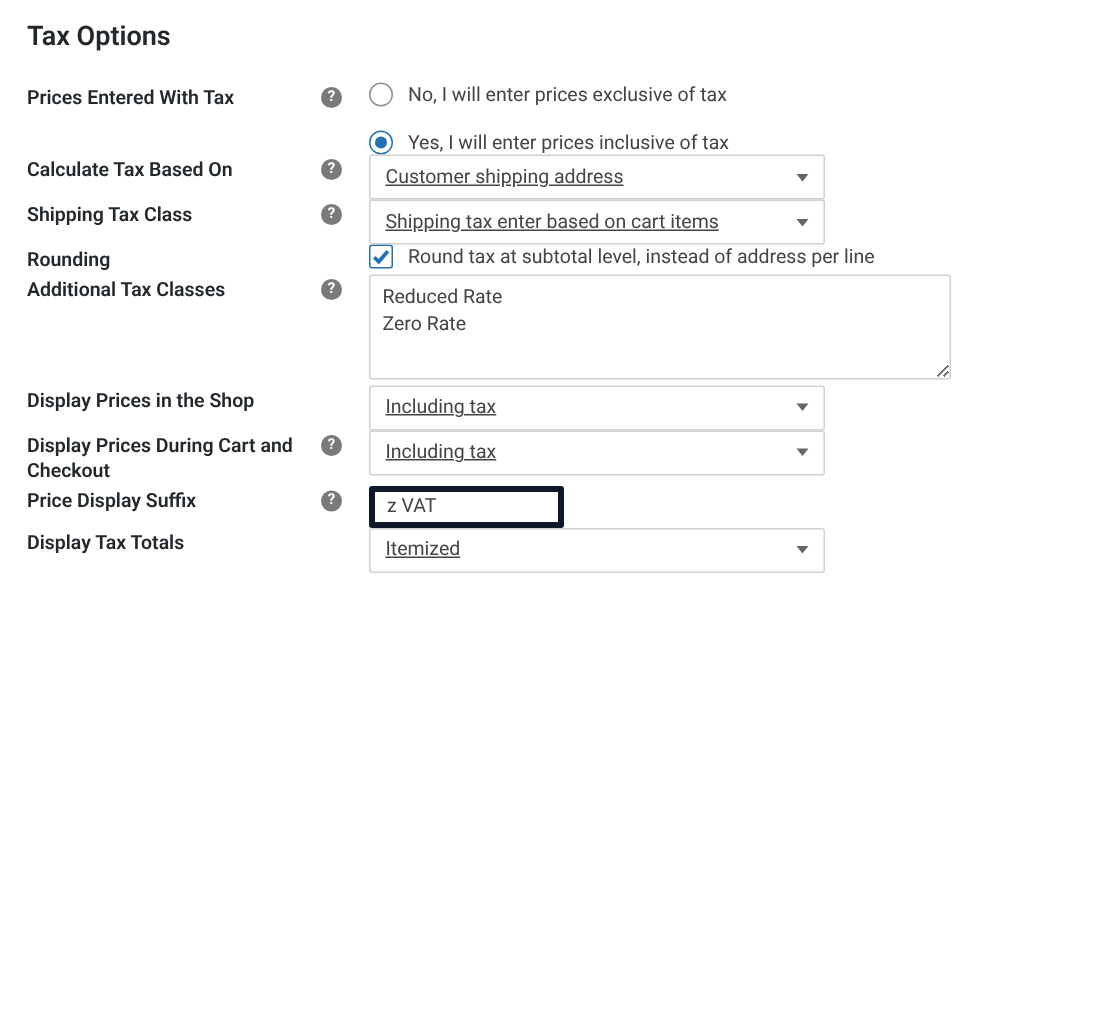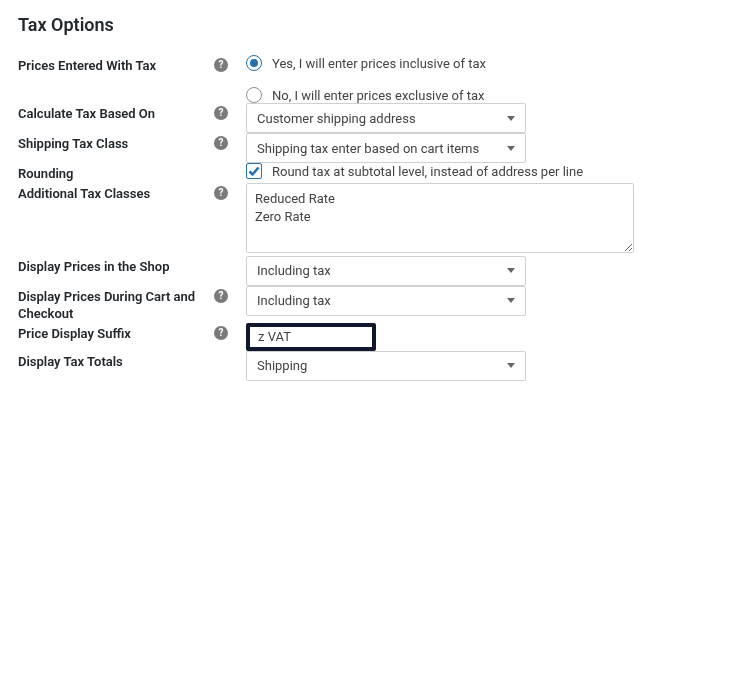--- a/index.html
+++ b/index.html
@@ -98,21 +98,21 @@
     cursor: pointer;
     border-radius: 2px;
   }
   .select .caret {
     margin-left: auto;
     width: 0; height: 0;
     border-left: 4px solid transparent;
     border-right: 4px solid transparent;
     border-top: 5px solid #666;
   }
-  .select.w350 { width: 280px; }
+  .select.w350 { width: 304px; text-decoration: underline; }
   
   .check-line {
     display: flex;
     align-items: center;
     font-size: 13px;
     color: #444;
   }
   .checkbox {
     width: 16px;
     height: 16px;
@@ -156,28 +156,28 @@
 
 <h2>Tax Options</h2>
 
 <div class="form-row" style="">
   <div class="label-col">
     <span class="label-text">Prices Entered With Tax</span>
     <span class="help">?</span>
   </div>
   <div class="control-col">
     <div class="radio-line">
+      <span class="radio-outer"></span>
+      <span>No, I will enter prices exclusive of tax</span>
+    </div>
+    <div class="radio-line">
       <span class="radio-outer checked">
           <span class="radio-inner"></span>
         </span>
       <span>Yes, I will enter prices inclusive of tax</span>
-    </div>
-    <div class="radio-line">
-      <span class="radio-outer"></span>
-      <span>No, I will enter prices exclusive of tax</span>
     </div>
   </div>
 </div>
 
 <div class="form-row">
   <div class="label-col">
     <span class="label-text">Calculate Tax Based On</span>
     <span class="help">?</span>
   </div>
   <div class="control-col">
@@ -262,17 +262,17 @@
     <input type="text" value="z VAT" style="">
   </div>
 </div>
 
 <div class="form-row" style="margin-bottom:8px;">
   <div class="label-col">
     <span class="label-text">Display Tax Totals</span>
   </div>
   <div class="control-col">
     <div class="select w350">
-      <span>Shipping</span>
+      <span>Itemized</span>
       <span class="caret"></span>
     </div>
   </div>
 </div>
 
 </body></html>

